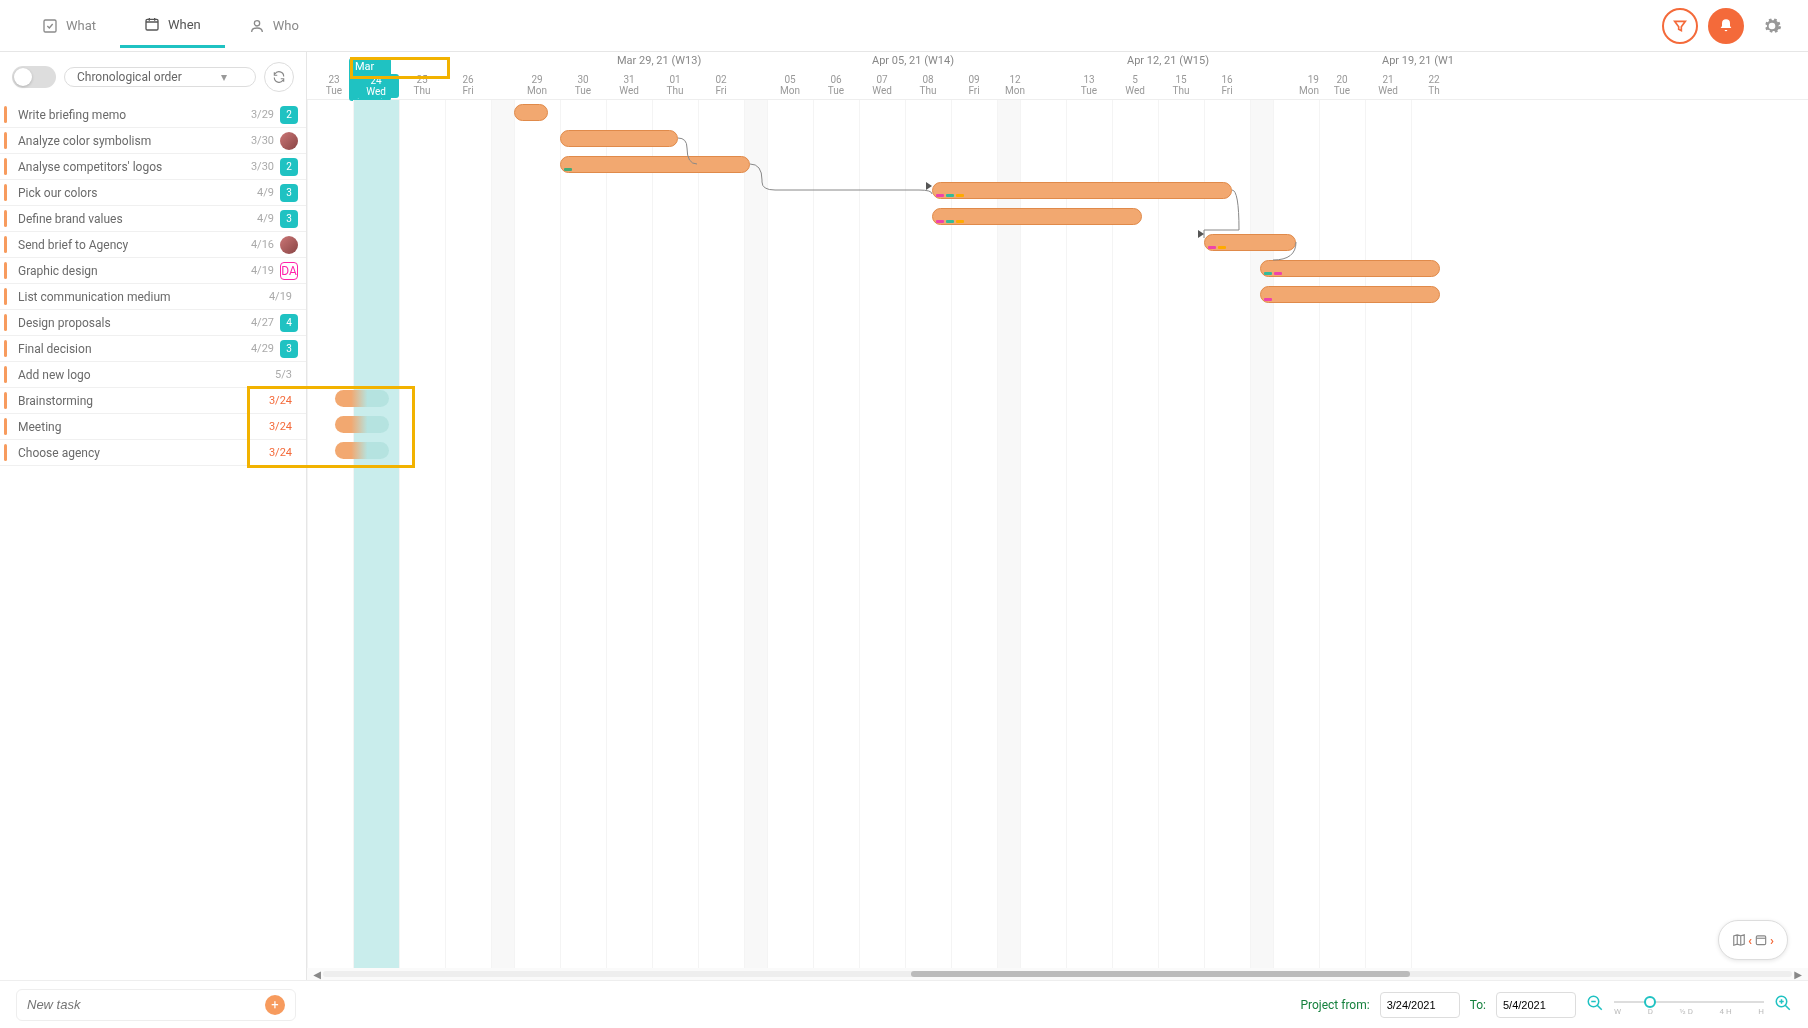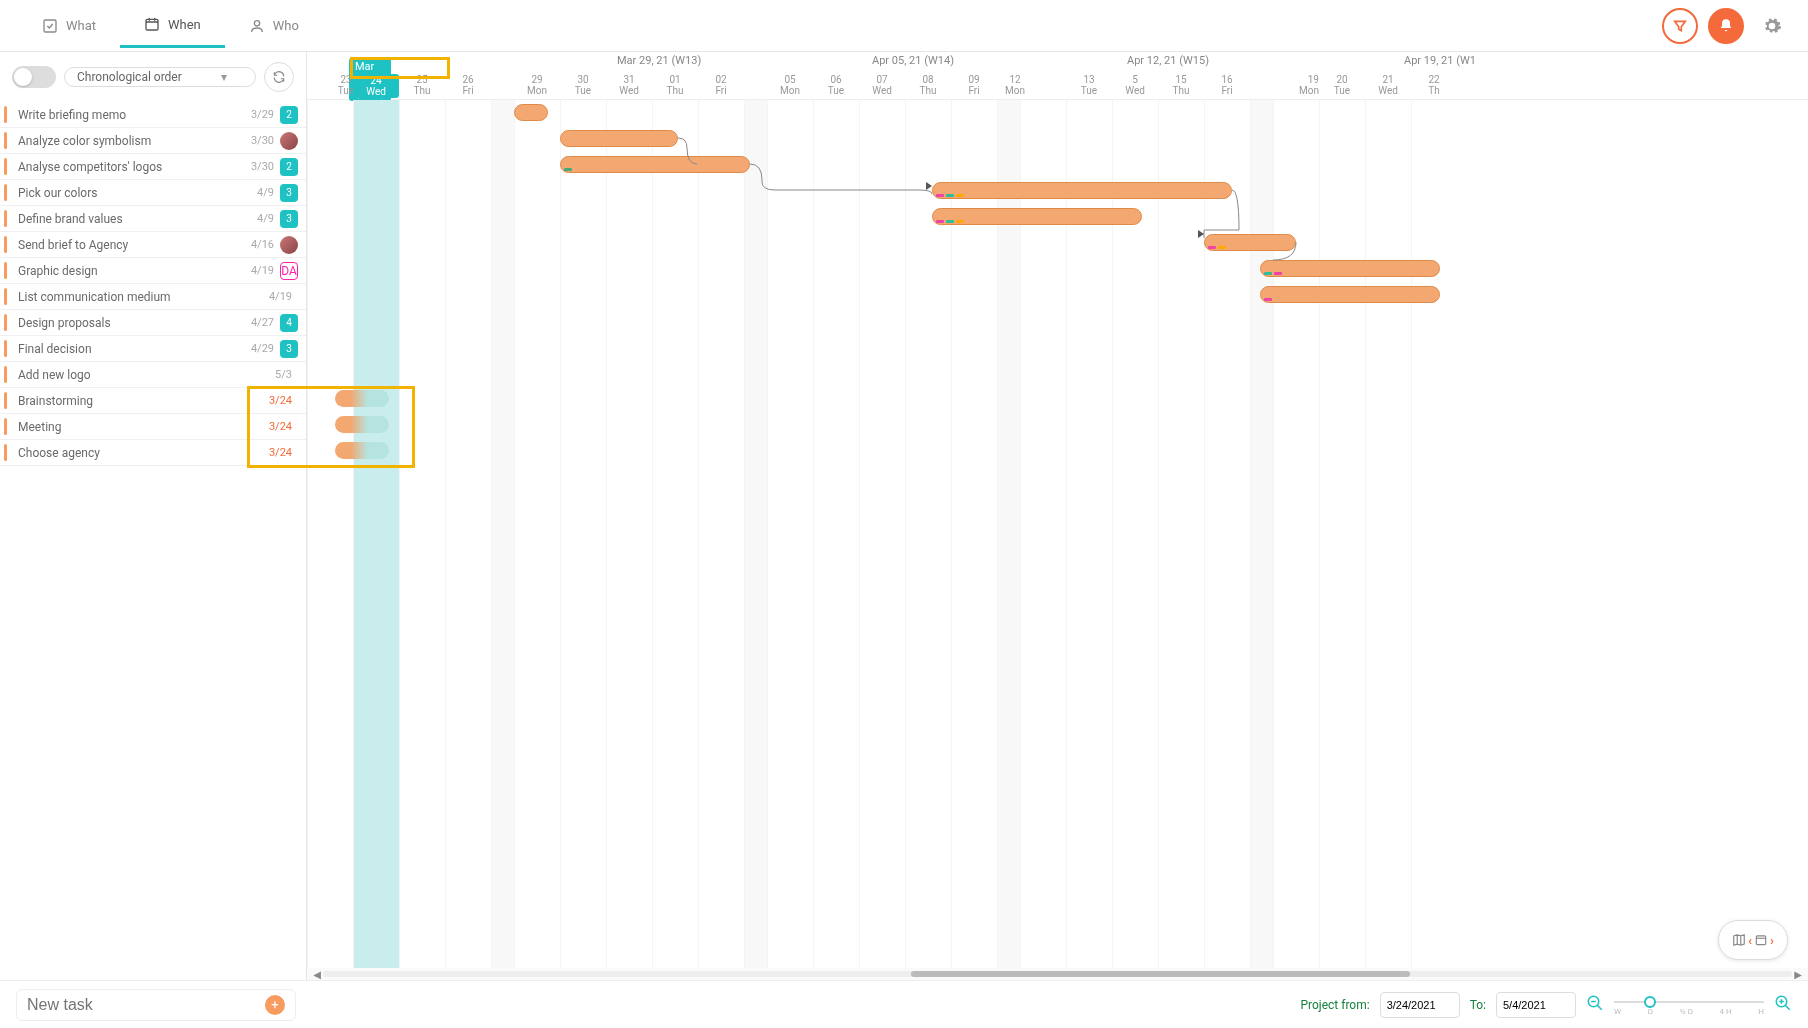--- a/index.html
+++ b/index.html
@@ -71,21 +71,21 @@
 
 
 .hscroll { position: absolute; bottom: 0; left: 307px; right: 0; height: 12px; background: #fafafa; display: flex; align-items: center; padding: 0 4px; }
 .hscroll .track { flex: 1; height: 6px; background: #eee; border-radius: 3px; position: relative; }
 .hscroll .thumb { position: absolute; left: 40%; width: 34%; height: 6px; background: #bbb; border-radius: 3px; }
 .hscroll .arr { width: 12px; text-align: center; color: #888; cursor: pointer; font-size: 10px; }
 
 
 .footer { height: 48px; border-top: 1px solid #eee; display: flex; align-items: center; padding: 0 16px; }
 .new-task { width: 280px; height: 32px; border: 1px solid #eee; border-radius: 6px; display: flex; align-items: center; padding: 0 10px; }
-.new-task input { flex: 1; border: none; outline: none; font-size: 16px; color: #404040; }
+.new-task input { flex: 1; border: none; outline: none; font-size: 13px; font-style: italic; color: #404040; }
 .new-task .plus { width: 20px; height: 20px; border-radius: 50%; background: #f79b5e; color: #fff; display: flex; align-items: center; justify-content: center; cursor: pointer; }
 .footer-right { margin-left: auto; display: flex; align-items: center; gap: 10px; }
 .footer-right .lbl { font-size: 12px; color: #15803d; }
 .footer-right input[type=text] { width: 80px; height: 26px; border: 1px solid #ddd; border-radius: 4px; padding: 0 6px; font-size: 11px; }
 .zoom-icon { color: #1fc2c2; cursor: pointer; }
 .zoom-slider { width: 150px; height: 24px; position: relative; }
 .zoom-slider .rail { position: absolute; top: 8px; left: 0; right: 0; height: 2px; background: #ddd; }
 .zoom-slider .handle { position: absolute; top: 3px; left: 30px; width: 12px; height: 12px; border-radius: 50%; background: #fff; border: 2px solid #1fc2c2; }
 .zoom-slider .ticks { position: absolute; top: 14px; left: 0; right: 0; display: flex; justify-content: space-between; font-size: 8px; color: #bbb; }
 </style>
@@ -220,22 +220,22 @@
     </div>
 
     <div class="timeline">
       <div class="tl-header" id="tl-header">
           <span style="position: absolute; left: 42px; top: 4px;">
             <span class="week-label current">Mar 22, 21 (W12)</span>
           </span>
           <span class="week-label" style="left: 310px;">Mar 29, 21 (W13)</span>
           <span class="week-label" style="left: 565px;">Apr 05, 21 (W14)</span>
           <span class="week-label" style="left: 820px;">Apr 12, 21 (W15)</span>
-          <span class="week-label" style="left: 1075px; margin-left: 22px;">Apr 19, 21 (W1</span>
-          <div class="day-col" style="left: 16px;">
+          <span class="week-label" style="left: 1075px;">Apr 19, 21 (W1</span>
+          <div class="day-col" style="left: 4px;">
             <span class="num">23</span>
             <span class="dow">Tue</span>
           </div>
           <div class="day-col today" style="left: 46px;">
             <span class="num">24</span>
             <span class="dow">Wed</span>
           </div>
           <div class="day-col" style="left: 92px;">
             <span class="num">25</span>
             <span class="dow">Thu</span>

